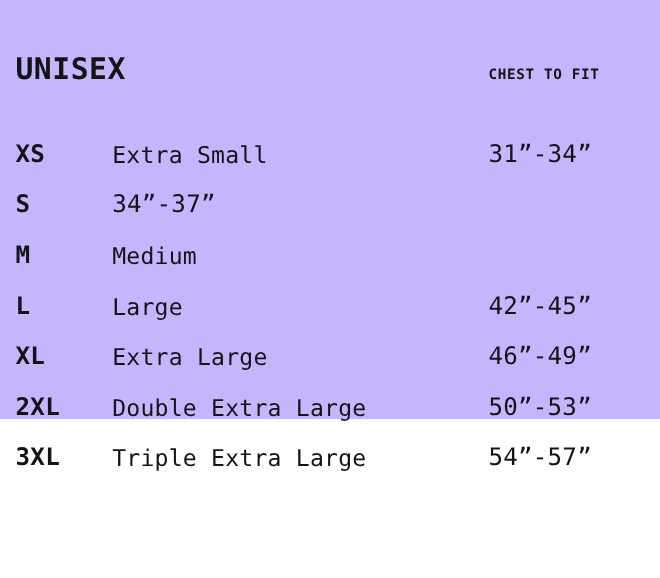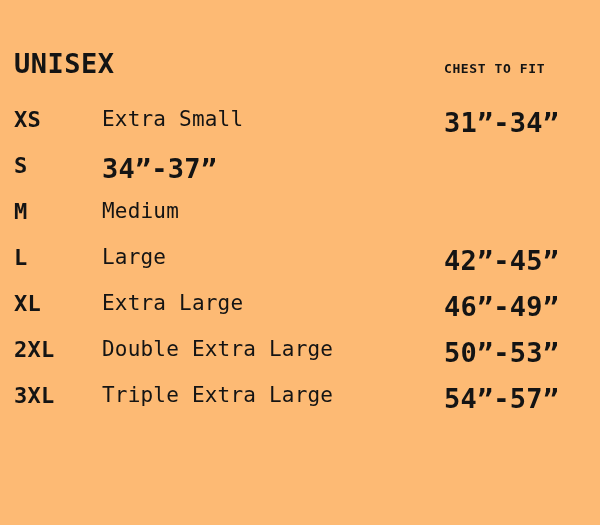--- a/index.html
+++ b/index.html
@@ -10,24 +10,24 @@
     width: 600px;
     height: 525px;
     background: #ffffff;
     font-family: "DejaVu Sans Mono", monospace;
     color: #111111;
     overflow: hidden;
   }
   .sheet {
     position: relative;
     width: 600px;
-    height: 525px;
+    height: 381px;
     box-sizing: border-box;
     padding: 48px 18px 0 14px;
-    background: #fdba74;
+    background: #c4b5fd;
   }
   .header-row {
     display: flex;
     align-items: baseline;
     margin-bottom: 28px;
   }
   .title {
     font-size: 27px;
     font-weight: 700;
     letter-spacing: 0.5px;
@@ -39,41 +39,41 @@
     font-weight: 700;
     letter-spacing: 0.6px;
     color: #141414;
     white-space: nowrap;
   }
   .rows {
     display: block;
   }
   .row {
     display: flex;
-    align-items: flex-start;
+    align-items: flex-end;
     height: 46px;
   }
   .cell-abbr {
     flex: 0 0 88px;
     font-size: 22px;
     font-weight: 700;
     color: #141414;
     letter-spacing: 0.3px;
   }
   .cell-name {
     flex: 0 0 342px;
     font-size: 21px;
     font-weight: 400;
     color: #141414;
     letter-spacing: 0.2px;
   }
   .cell-chest {
     flex: 1 1 auto;
-    font-size: 27px;
-    font-weight: 700;
+    font-size: 22px;
+    font-weight: 400;
     color: #141414;
     letter-spacing: 0.2px;
     white-space: nowrap;
   }
 </style>
 </head>
 <body>
 
 <div class="sheet">
 

